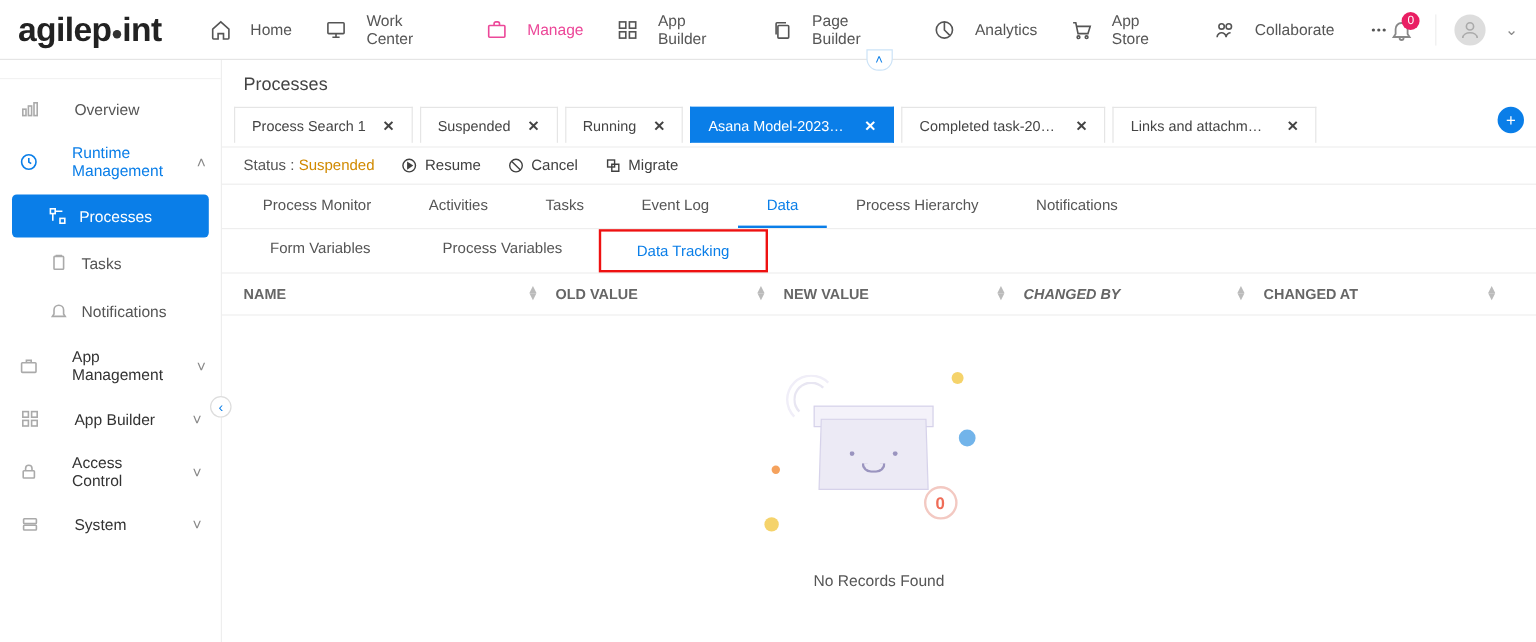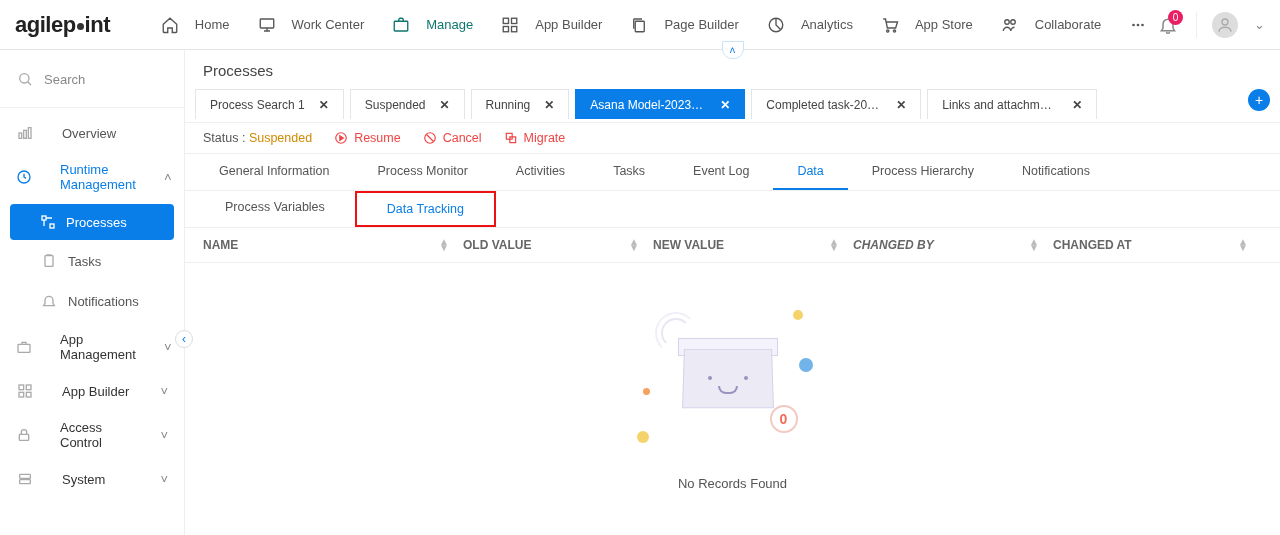--- a/index.html
+++ b/index.html
@@ -1,22 +1,22 @@
 <!DOCTYPE html>
 <html><head>
 <meta charset="utf-8">
 <style>
 * { box-sizing: border-box; margin: 0; padding: 0; }
 body { font-family: -apple-system, BlinkMacSystemFont, "Segoe UI", Arial, sans-serif; font-size: 13px; color: #333; background: #fff; width: 1280px; height: 535px; overflow: hidden; }
 .header { height: 50px; display: flex; align-items: center; padding: 0 15px; border-bottom: 1px solid #e5e5e5; }
-.logo { font-size: 22px; font-weight: 600; color: #222; margin-right: 40px; letter-spacing: -0.5px; }
+.logo { font-size: 28px; font-weight: 600; color: #222; margin-right: 40px; letter-spacing: -0.5px; }
 .logo .dot { display: inline-block; width: 7px; height: 7px; border-radius: 50%; background: #333; margin: 0 1px; position: relative; top: -2px; }
 .topnav { display: flex; gap: 28px; flex: 1; justify-content: center; }
 .topnav-item { display: flex; align-items: center; gap: 16px; color: #555; cursor: pointer; font-size: 13px; }
-.topnav-item.active { color: #0f766e; }
+.topnav-item.active { color: #ec4899; }
 .topnav-item .t-icon { width: 18px; height: 18px; display: inline-flex; align-items: center; justify-content: center; }
 .header-right { display: flex; align-items: center; gap: 18px; }
 .bell-wrap { position: relative; }
 .bell-badge { position: absolute; top: -5px; right: -5px; background: #e91e63; color: #fff; border-radius: 50%; width: 15px; height: 15px; font-size: 10px; display: flex; align-items: center; justify-content: center; }
 .user-box { display: flex; align-items: center; gap: 8px; padding-left: 15px; border-left: 1px solid #eee; }
 .avatar { width: 26px; height: 26px; border-radius: 50%; background: #ddd; display: flex; align-items: center; justify-content: center; color: #999; }
 .user-name { color: #bbb; font-size: 13px; }
 .user-sub { font-size: 10px; color: #ddd; }
 .shell { display: flex; height: calc(535px - 50px); }
 .sidebar { width: 185px; border-right: 1px solid #eee; padding-top: 8px; position: relative; }
@@ -34,21 +34,21 @@
 .up-toggle { position: absolute; top: -9px; left: 50%; transform: translateX(-50%); width: 22px; height: 18px; border: 1px solid #cce3f7; border-radius: 0 0 10px 10px; background: #fff; display: flex; align-items: center; justify-content: center; color: #0a7ee8; font-size: 11px; cursor: pointer; }
 .tabs-bar { display: flex; align-items: flex-start; gap: 6px; padding: 0 10px; border-bottom: 1px solid #eee; height: 34px; position: relative; }
 .tab { display: flex; align-items: center; gap: 14px; padding: 0 14px; height: 30px; border: 1px solid #e5e5e5; border-bottom: none; font-size: 12px; color: #444; cursor: pointer; max-width: 170px; }
 .tab .tlabel { white-space: nowrap; overflow: hidden; text-overflow: ellipsis; }
 .tab.active { background: #0a7ee8; color: #fff; border-color: #0a7ee8; }
 .tab .close { font-weight: bold; }
 .tabs-add { width: 22px; height: 22px; border-radius: 50%; background: #0a7ee8; color: #fff; display: flex; align-items: center; justify-content: center; margin-left: auto; cursor: pointer; font-size: 14px; }
 .status-bar { display: flex; align-items: center; gap: 22px; padding: 8px 18px; border-bottom: 1px solid #eee; font-size: 12.5px; }
 .status-bar .lbl { color: #555; }
 .status-bar .val { color: #d18a00; font-weight: 500; }
-.status-bar .act { display: flex; align-items: center; gap: 6px; color: #ef4444; cursor: pointer; }
+.status-bar .act { display: flex; align-items: center; gap: 6px; color: #404040; cursor: pointer; }
 .inner-tabs { display: flex; border-bottom: 1px solid #eee; padding: 0 10px; }
 .inner-tab { padding: 10px 24px; font-size: 12.5px; color: #555; cursor: pointer; border-bottom: 2px solid transparent; }
 .inner-tab.active { color: #0a7ee8; border-bottom-color: #0a7ee8; }
 .sub-tabs { display: flex; border-bottom: 1px solid #eee; padding: 0 10px; }
 .sub-tab { padding: 9px 30px; font-size: 12.5px; color: #555; cursor: pointer; border-bottom: 2px solid transparent; }
 .sub-tab.active { color: #0a7ee8; border-bottom-color: #0a7ee8; }
 .sub-tab.highlighted { border: 2px solid #e11; }
 .table-head { display: flex; padding: 10px 18px; border-bottom: 1px solid #eee; color: #666; font-size: 12px; font-weight: 600; }
 .th { display: flex; align-items: center; gap: 6px; }
 .th.name { flex: 0 0 260px; }
@@ -188,29 +188,20 @@
       <span style="color:#888;">⌄</span>
     </div>
   </div>
 </div>
 
 <div class="shell">
   <div class="sidebar">
     <div class="sidebar-collapse">
       <span>‹</span>
     </div>
-    <div class="search-row">
-      <span class="side-icon">
-          <svg width="16" height="16" viewBox="0 0 24 24" fill="none" stroke="currentColor" stroke-width="2">
-            <circle cx="11" cy="11" r="7"></circle>
-            <path d="M21 21l-5-5"></path>
-          </svg>
-        </span>
-      <span>Search</span>
-    </div>
     <div style="height:8px;border-bottom:1px solid #f2f2f2;margin-bottom:6px;"></div>
     <div class="side-item">
       <span class="side-icon">
           <svg width="16" height="16" viewBox="0 0 24 24" fill="none" stroke="currentColor" stroke-width="2">
             <rect x="3" y="12" width="4" height="8"></rect>
             <rect x="10" y="8" width="4" height="12"></rect>
             <rect x="17" y="4" width="4" height="16"></rect>
           </svg>
         </span>
       <span>Overview</span>
@@ -357,31 +348,31 @@
             <svg width="14" height="14" viewBox="0 0 24 24" fill="none" stroke="currentColor" stroke-width="2">
               <rect x="4" y="4" width="10" height="10"></rect>
               <path d="M10 10h10v10H10z"></path>
             </svg>
           </span>
           <span>Migrate</span>
         </span>
     </div>
 
     <div class="inner-tabs">
-      <div class="inner-tab">General Information</div>
       <div class="inner-tab">Process Monitor</div>
       <div class="inner-tab">Activities</div>
       <div class="inner-tab">Tasks</div>
       <div class="inner-tab">Event Log</div>
       <div class="inner-tab active">Data</div>
       <div class="inner-tab">Process Hierarchy</div>
       <div class="inner-tab">Notifications</div>
     </div>
 
     <div class="sub-tabs">
+      <div class="sub-tab">Form Variables</div>
       <div class="sub-tab">Process Variables</div>
       <div class="sub-tab active highlighted">Data Tracking</div>
     </div>
 
     <div class="table-head">
       <div class="th name">
           <span>NAME</span>
           <span class="sort">▲<br>▼</span>
         </div>
       <div class="th old">

